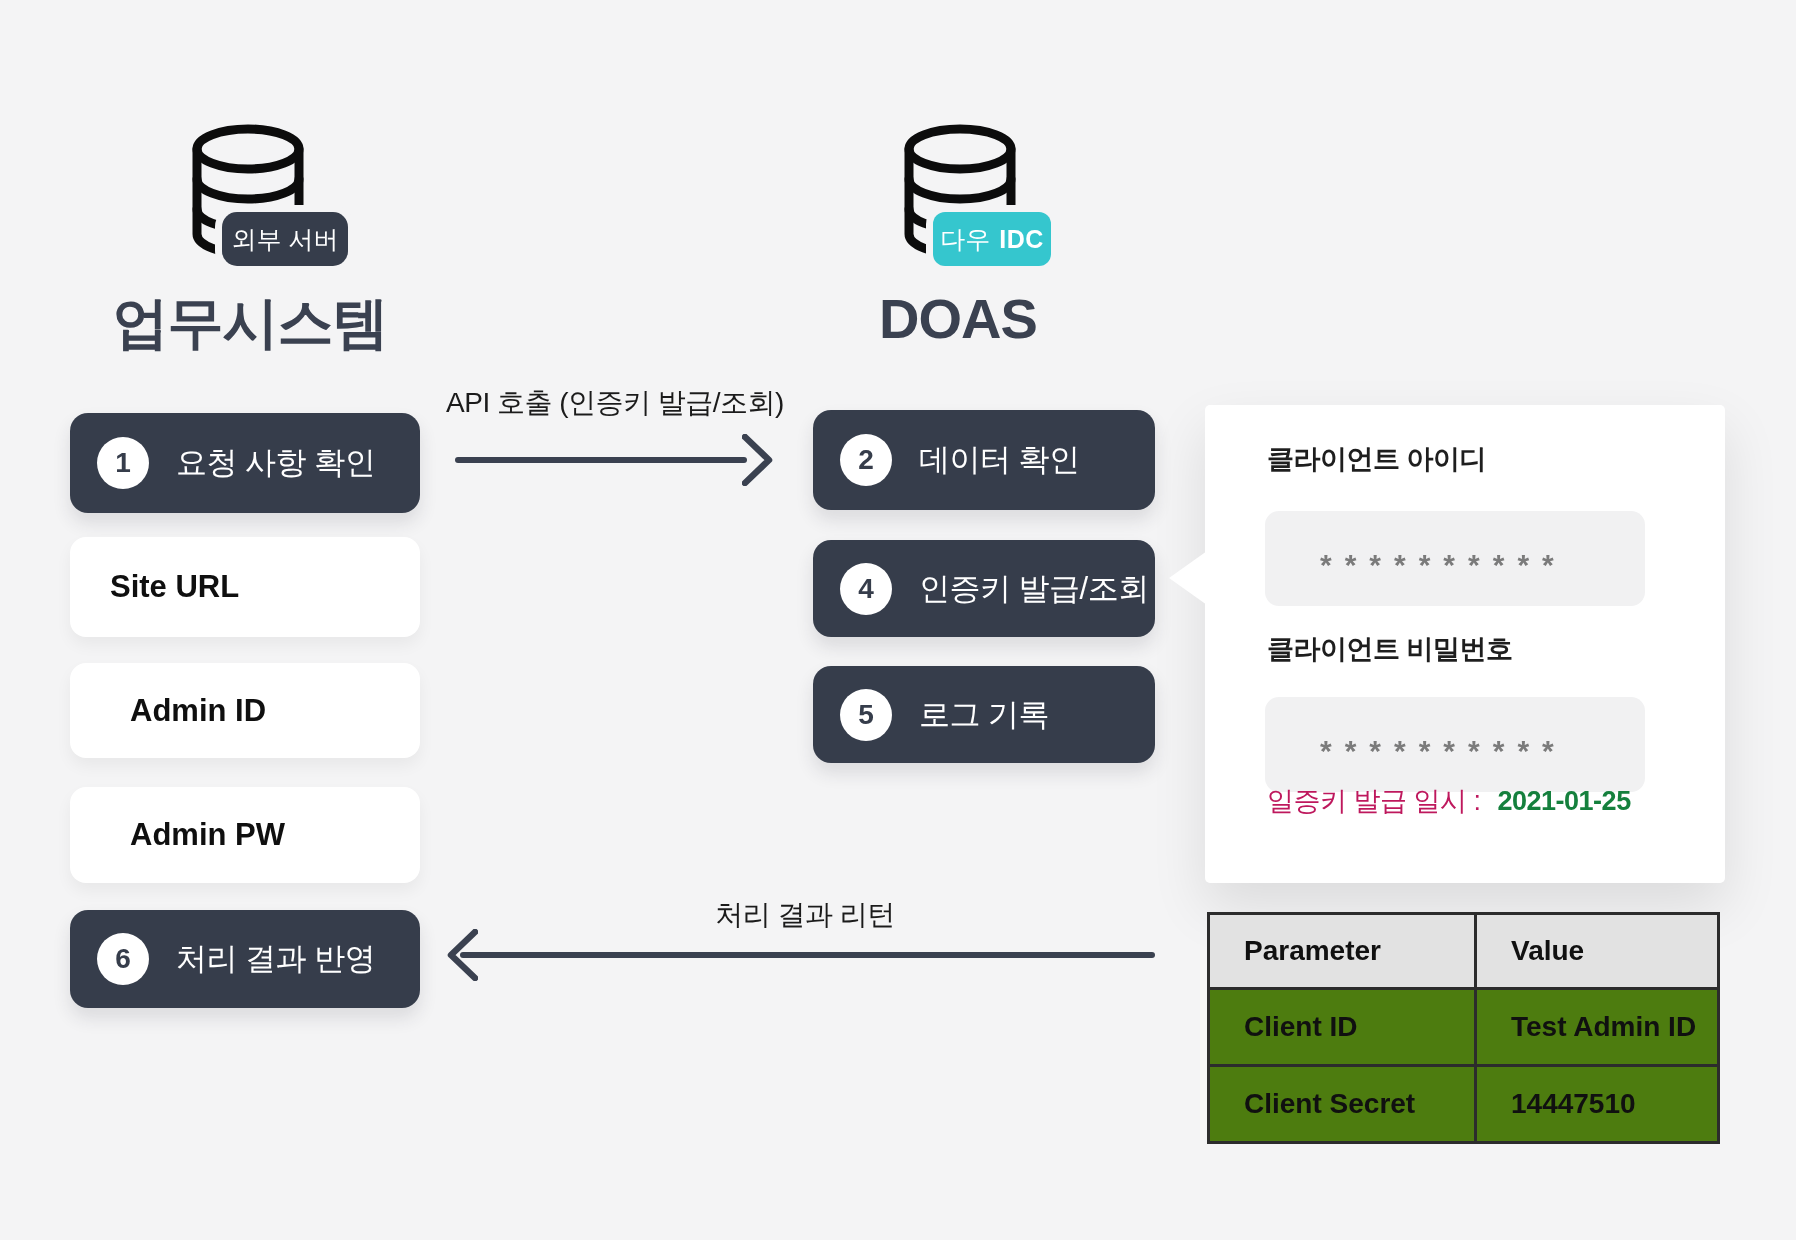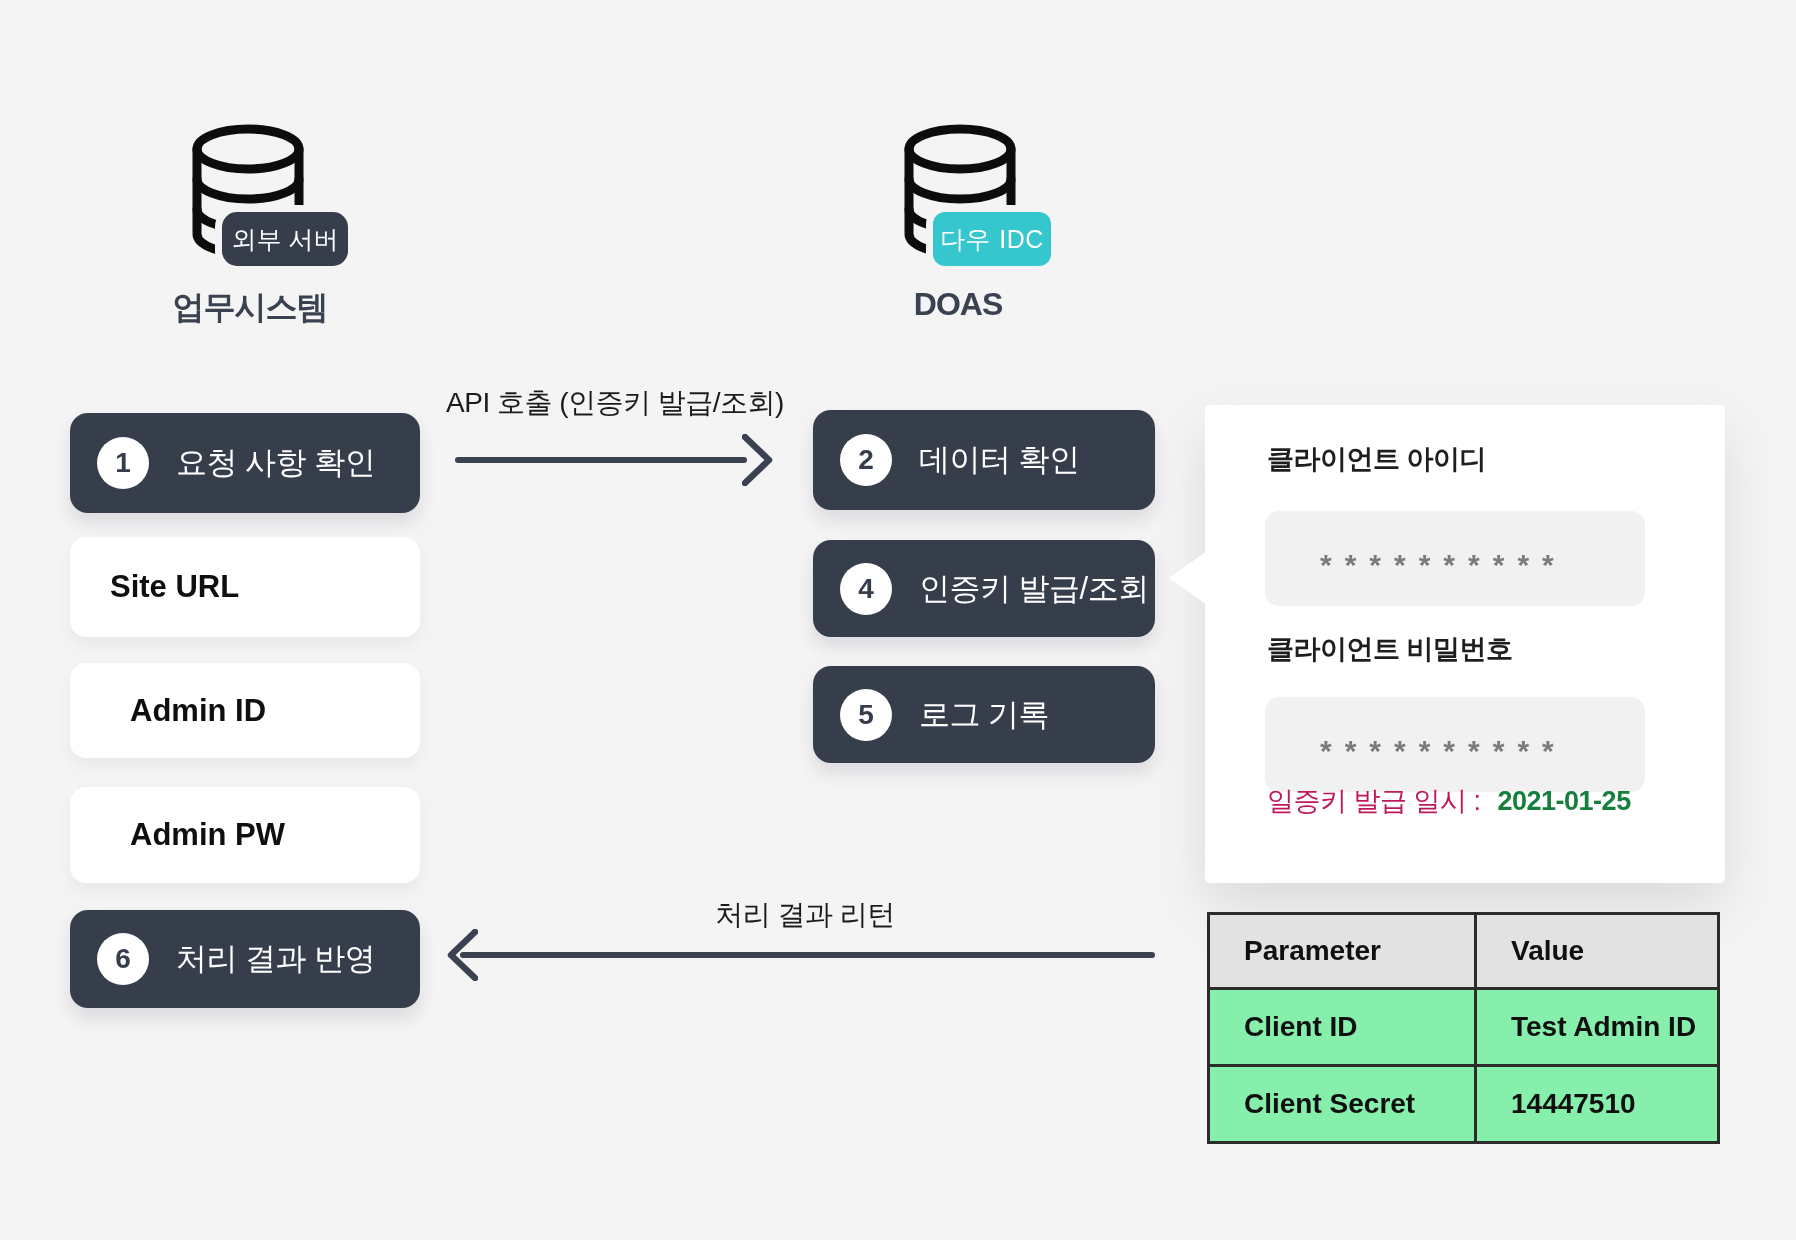--- a/index.html
+++ b/index.html
@@ -15,24 +15,24 @@
   .db-icon{position:absolute;width:124px;height:140px;}
   .sys-badge{
     position:absolute;height:54px;border-radius:15px;
     display:flex;align-items:center;justify-content:center;
     color:#fff;font-size:25px;font-weight:500;
     box-shadow:0 0 0 7px #f4f4f5;
     white-space:nowrap;
   }
   .badge-dark{background:#363d4b;}
   .badge-teal{background:#35c6ce;border-radius:12px;}
-  .badge-teal b{font-weight:400;margin-left:9px;letter-spacing:.5px;}
+  .badge-teal b{font-weight:700;margin-left:9px;letter-spacing:.5px;}
   .sys-title{
     position:absolute;width:350px;text-align:center;
-    font-size:32px;font-weight:800;color:#3a4150;letter-spacing:-1px;
+    font-size:56px;font-weight:800;color:#3a4150;letter-spacing:-1px;
   }
 
   
   .step-box{
     position:absolute;width:350px;background:#363d4b;border-radius:18px;
     display:flex;align-items:center;padding-left:27px;
     box-shadow:0 10px 18px rgba(40,45,58,.12);
   }
   .step-box.right{width:342px;}
   .step-num{
@@ -80,21 +80,21 @@
   .issue-row{position:absolute;left:62px;top:378px;font-size:27px;white-space:nowrap;letter-spacing:-.5px;}
   .issue-label{color:#be185d;font-weight:500;}
   .issue-value{color:#15803d;font-weight:700;margin-left:10px;}
 
   
   .result-table{
     position:absolute;left:1207px;top:912px;
     border-collapse:collapse;table-layout:fixed;
   }
   .result-table td{
-    border:3px solid #2c2c2c;background:#86efac;
+    border:3px solid #2c2c2c;background:#4d7c0f;
     font-size:28px;font-weight:700;color:#101010;
     padding:0 0 0 34px;vertical-align:middle;white-space:nowrap;
   }
   .result-table .hdr td{background:#e2e2e2;height:75px;}
   .result-table .row td{height:77px;}
   .col-param{width:267px;}
   .col-value{width:243px;}
 </style>
 </head>
 <body>

